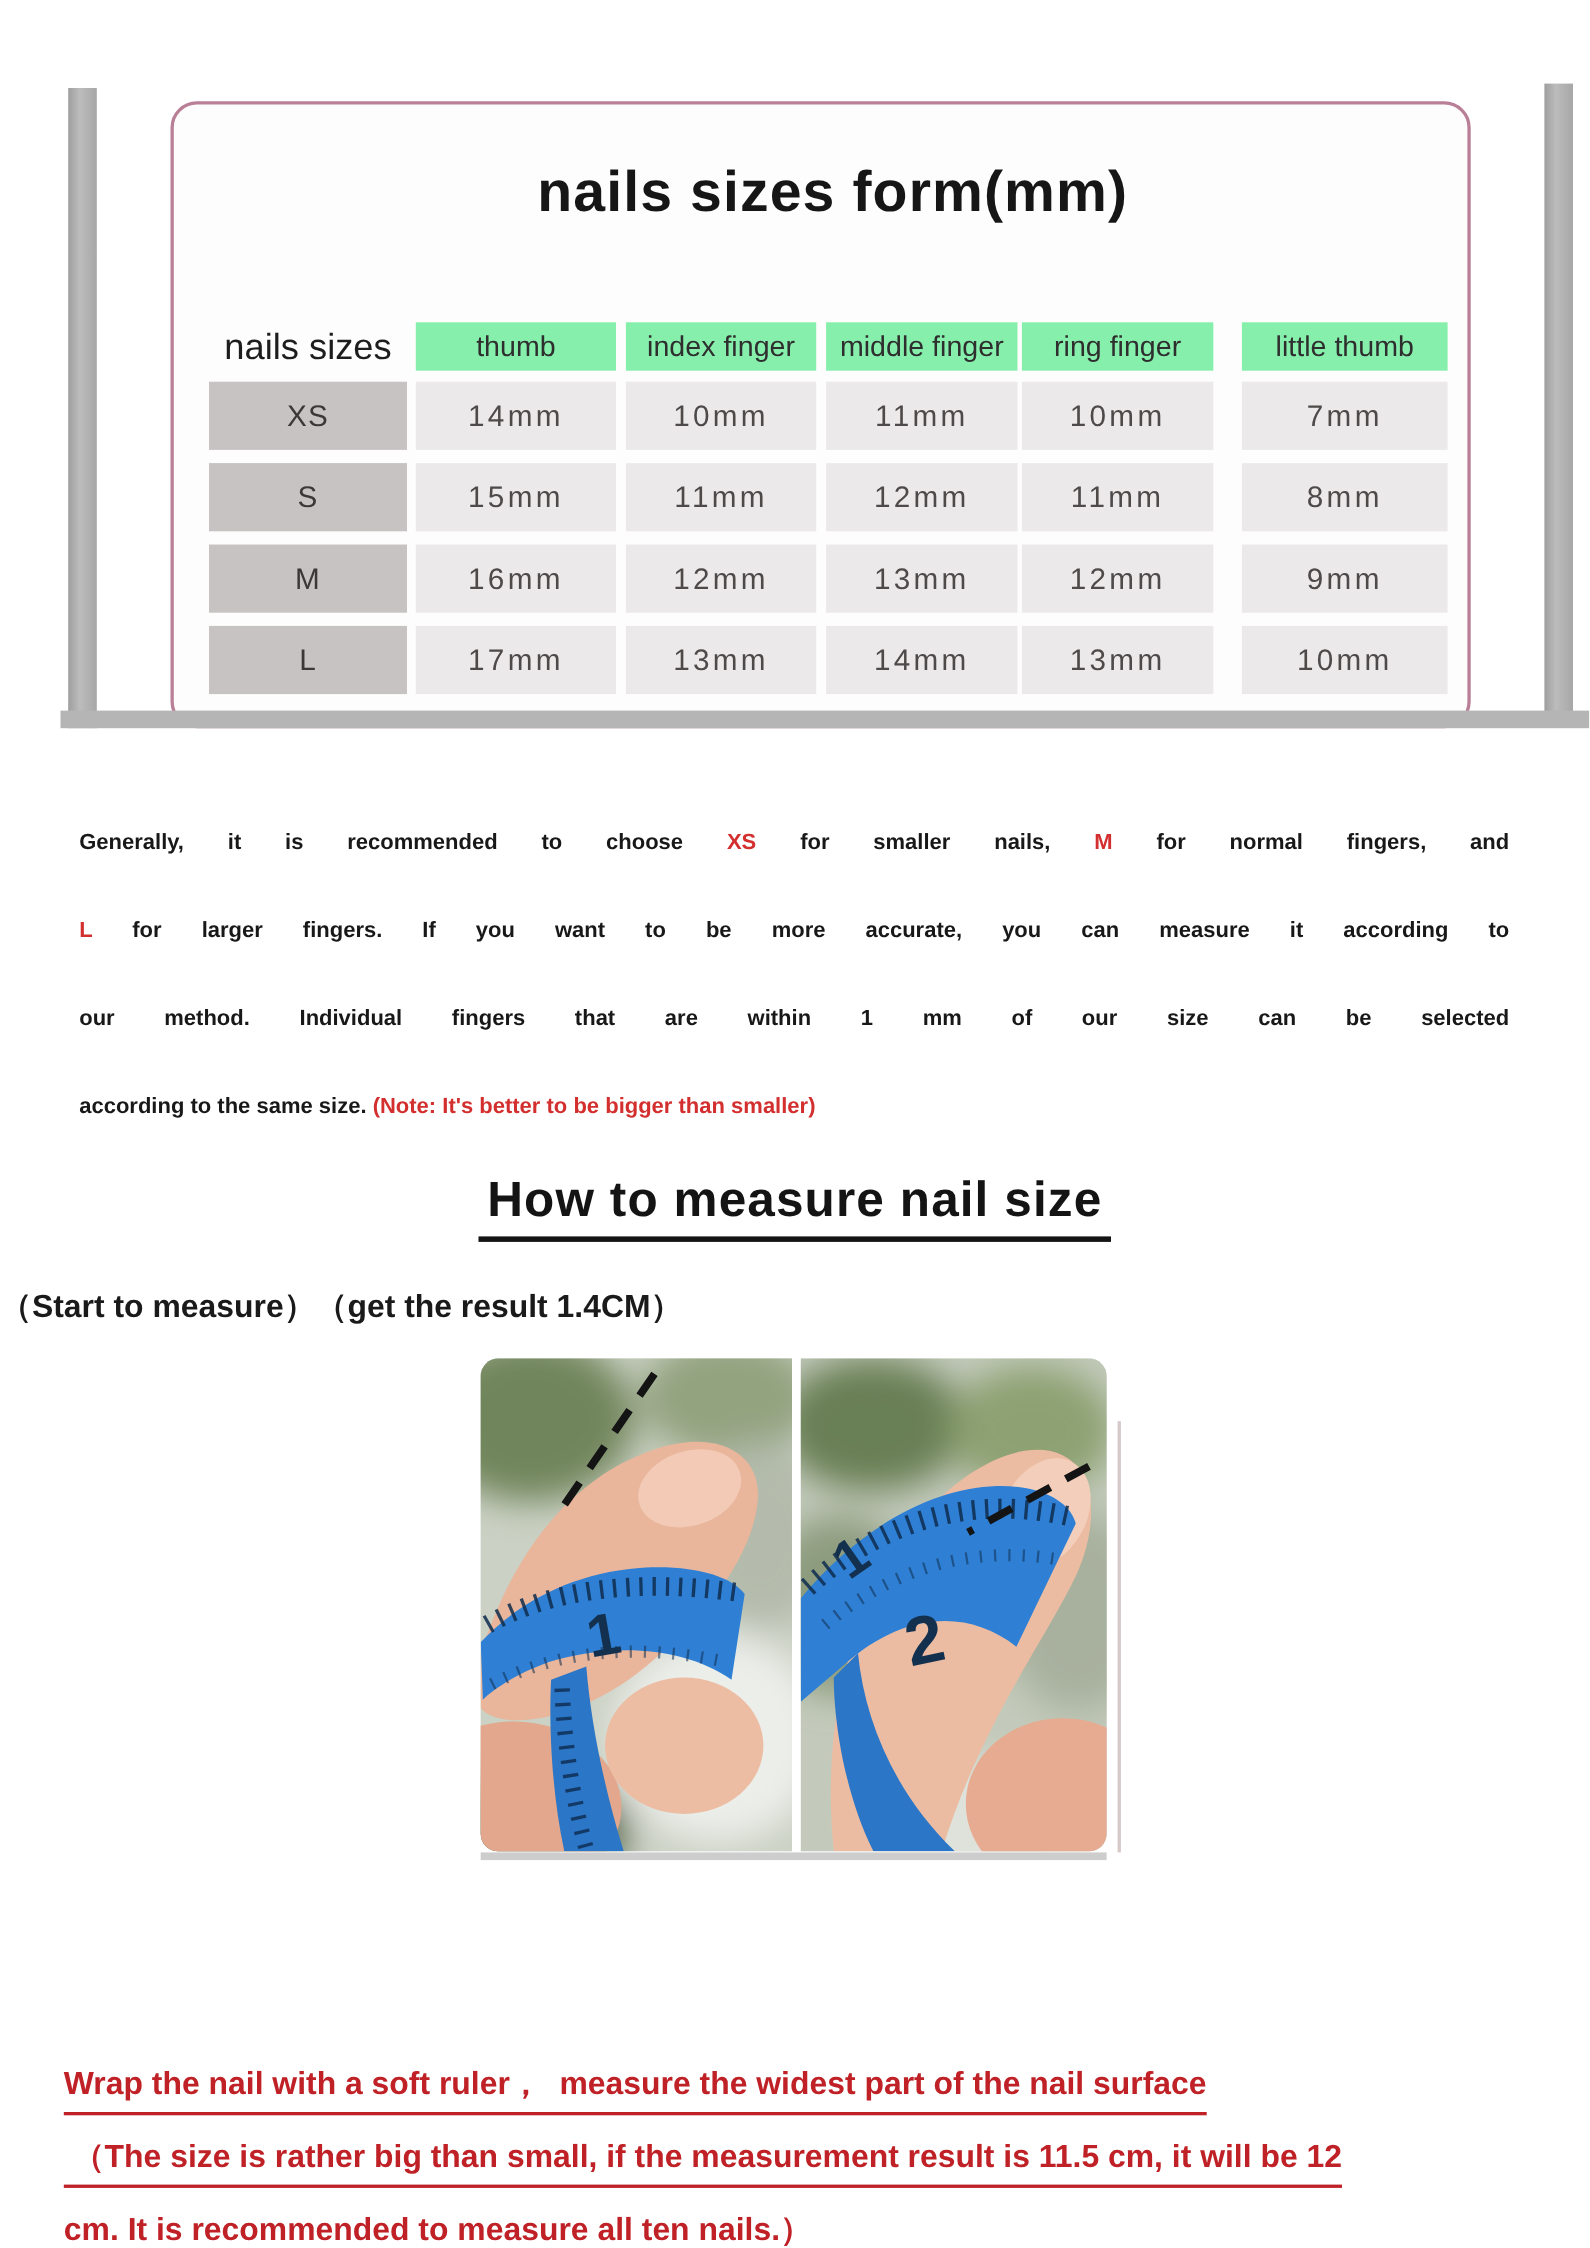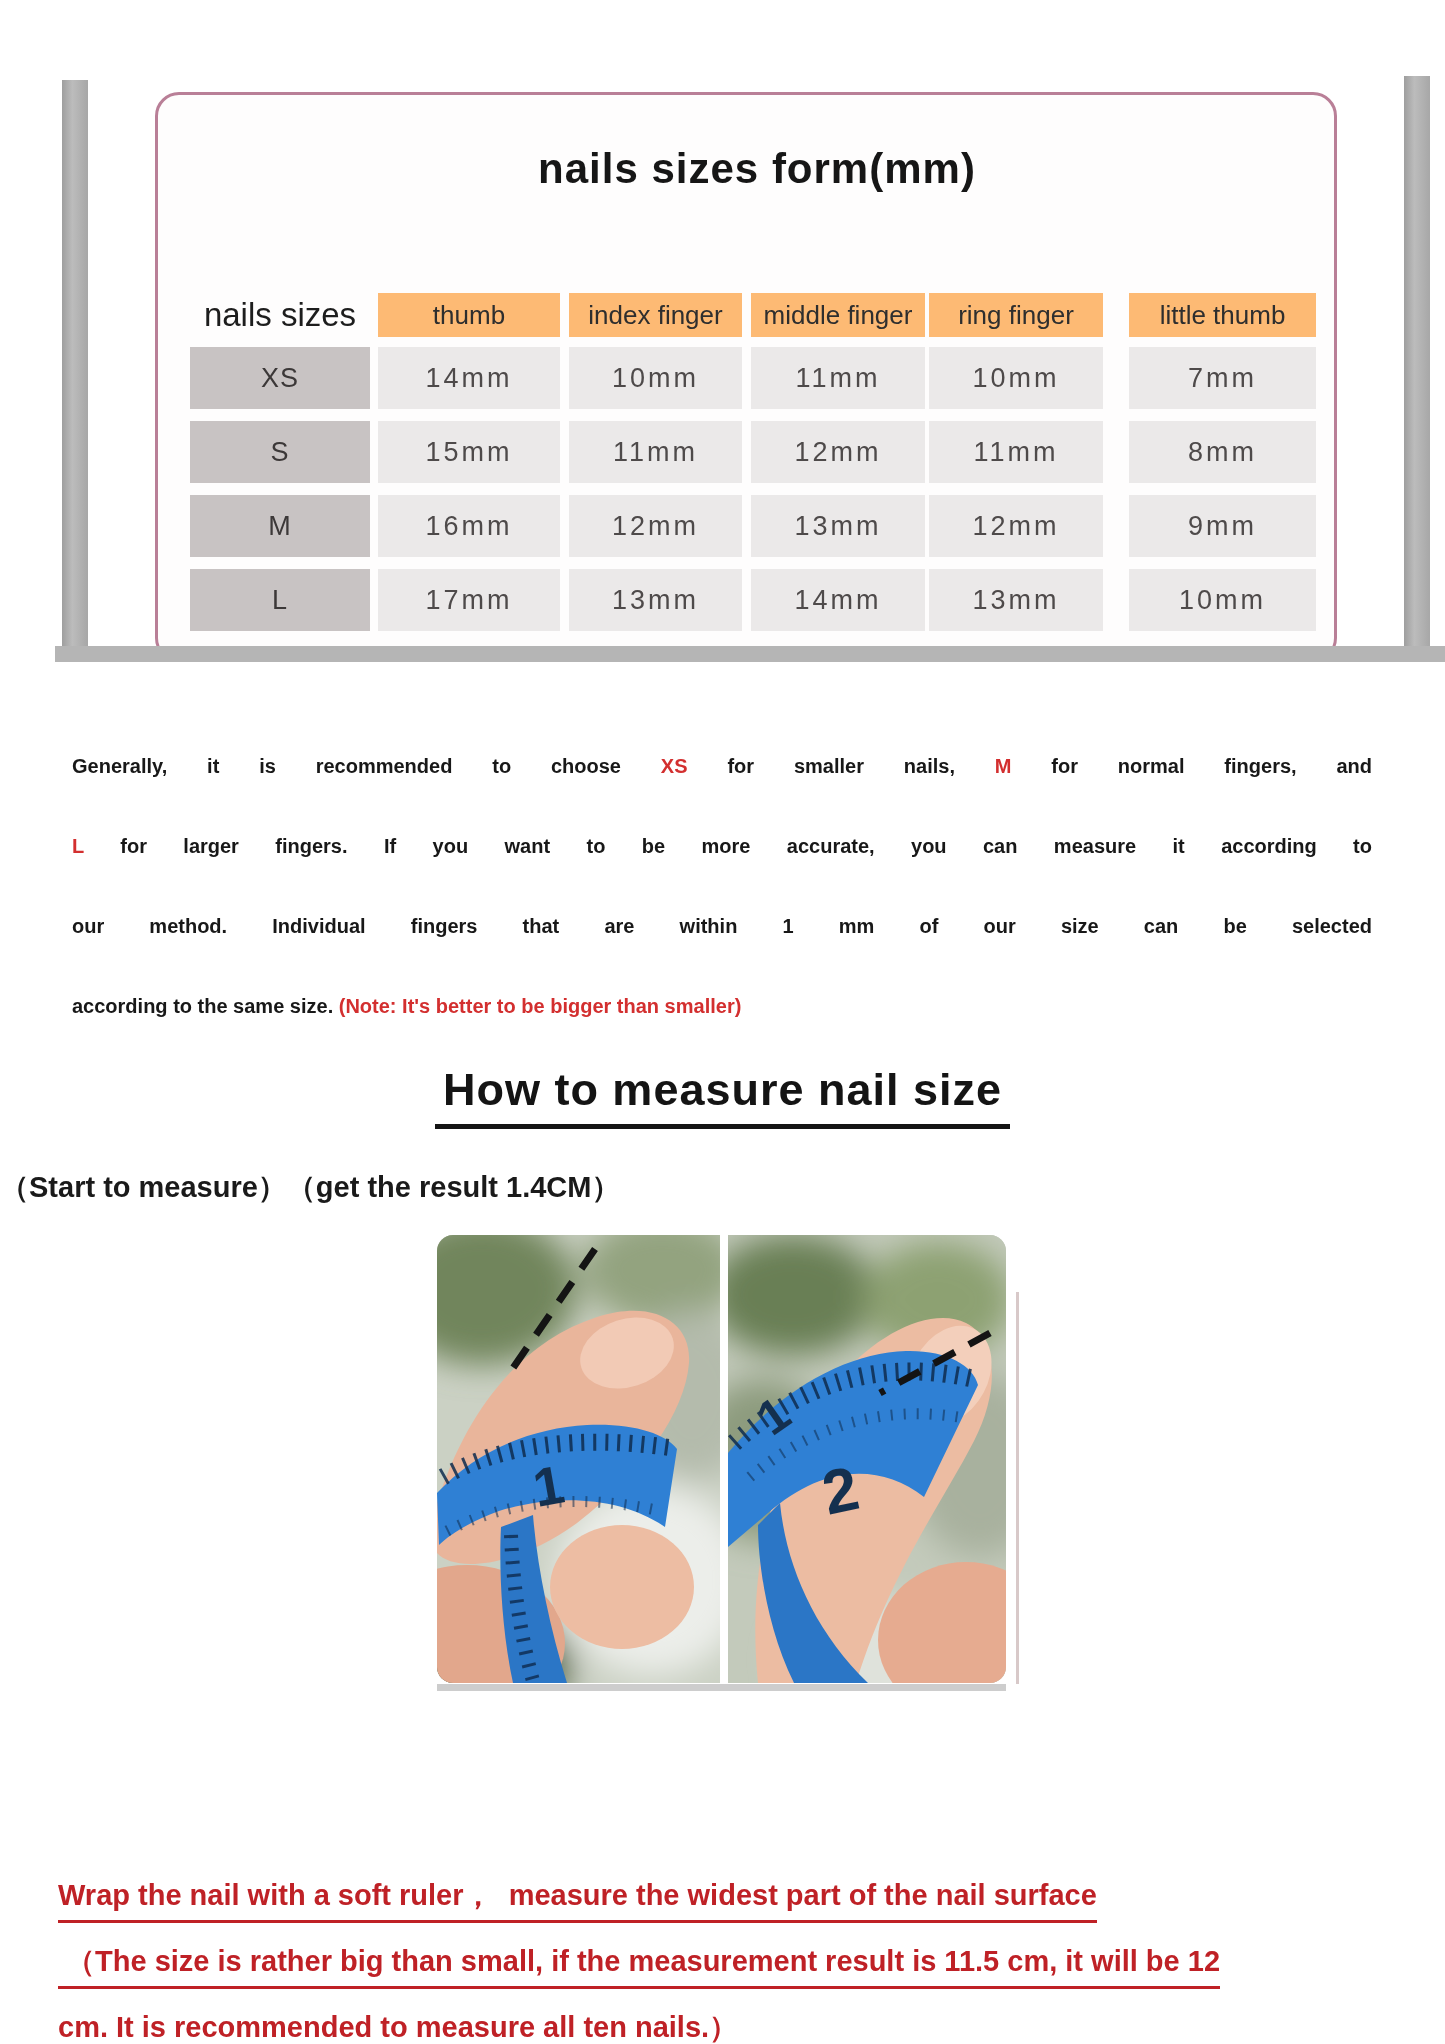--- a/index.html
+++ b/index.html
@@ -6,25 +6,25 @@
   body{font-family:"Liberation Sans", sans-serif;}
   .page{position:relative;width:1445px;height:2044px;background:#fff;overflow:hidden;}
 
   
   .left-bar{position:absolute;left:62px;top:80px;width:26px;height:582px;background:linear-gradient(to right,#9e9e9e,#bcbcbc 40%,#a7a7a7);z-index:3;}
   .right-bar{position:absolute;left:1404px;top:76px;width:26px;height:572px;background:linear-gradient(to right,#9e9e9e,#bcbcbc 40%,#a7a7a7);z-index:3;}
   .bottom-strip{position:absolute;left:55px;top:646px;width:1390px;height:16px;background:#b5b5b5;z-index:4;}
 
   
   .chart-box{position:absolute;left:155px;top:92px;width:1182px;height:570px;border:3px solid var(--pink-border,#b97f97);border-radius:24px;background:#fefdfd;box-sizing:border-box;z-index:2;}
-  .chart-title{text-align:center;font-size:42px;font-weight:bold;color:#161616;padding-top:50px;letter-spacing:1px;padding-left:22px;}
+  .chart-title{text-align:center;font-size:52px;font-weight:bold;color:#161616;padding-top:50px;letter-spacing:1px;padding-left:22px;}
 
   .table-wrap{position:absolute;left:32px;top:198px;width:1140px;}
   .thead{display:flex;align-items:flex-end;margin-bottom:10px;}
-  .th{height:44px;line-height:44px;text-align:center;font-size:26px;color:#2e2e2e;background:#fdba74;}
+  .th{height:44px;line-height:44px;text-align:center;font-size:26px;color:#2e2e2e;background:#86efac;}
   .th.col0{background:transparent;font-size:33px;color:#1d1d1d;}
   .tr{display:flex;margin-bottom:12px;}
   .td{height:62px;line-height:62px;text-align:center;font-size:27px;color:#4e4a4a;background:var(--table-cell-bg,#ebe9e9);letter-spacing:3px;}
   .td.label{background:var(--table-label-bg,#c8c3c3);color:#3c3838;letter-spacing:1px;}
   .col0{width:180px;margin-left:0;}
   .col1{width:182px;margin-left:8px;}
   .col2{width:173px;margin-left:9px;}
   .col3{width:174px;margin-left:9px;}
   .col4{width:174px;margin-left:4px;}
   .col5{width:187px;margin-left:26px;}

